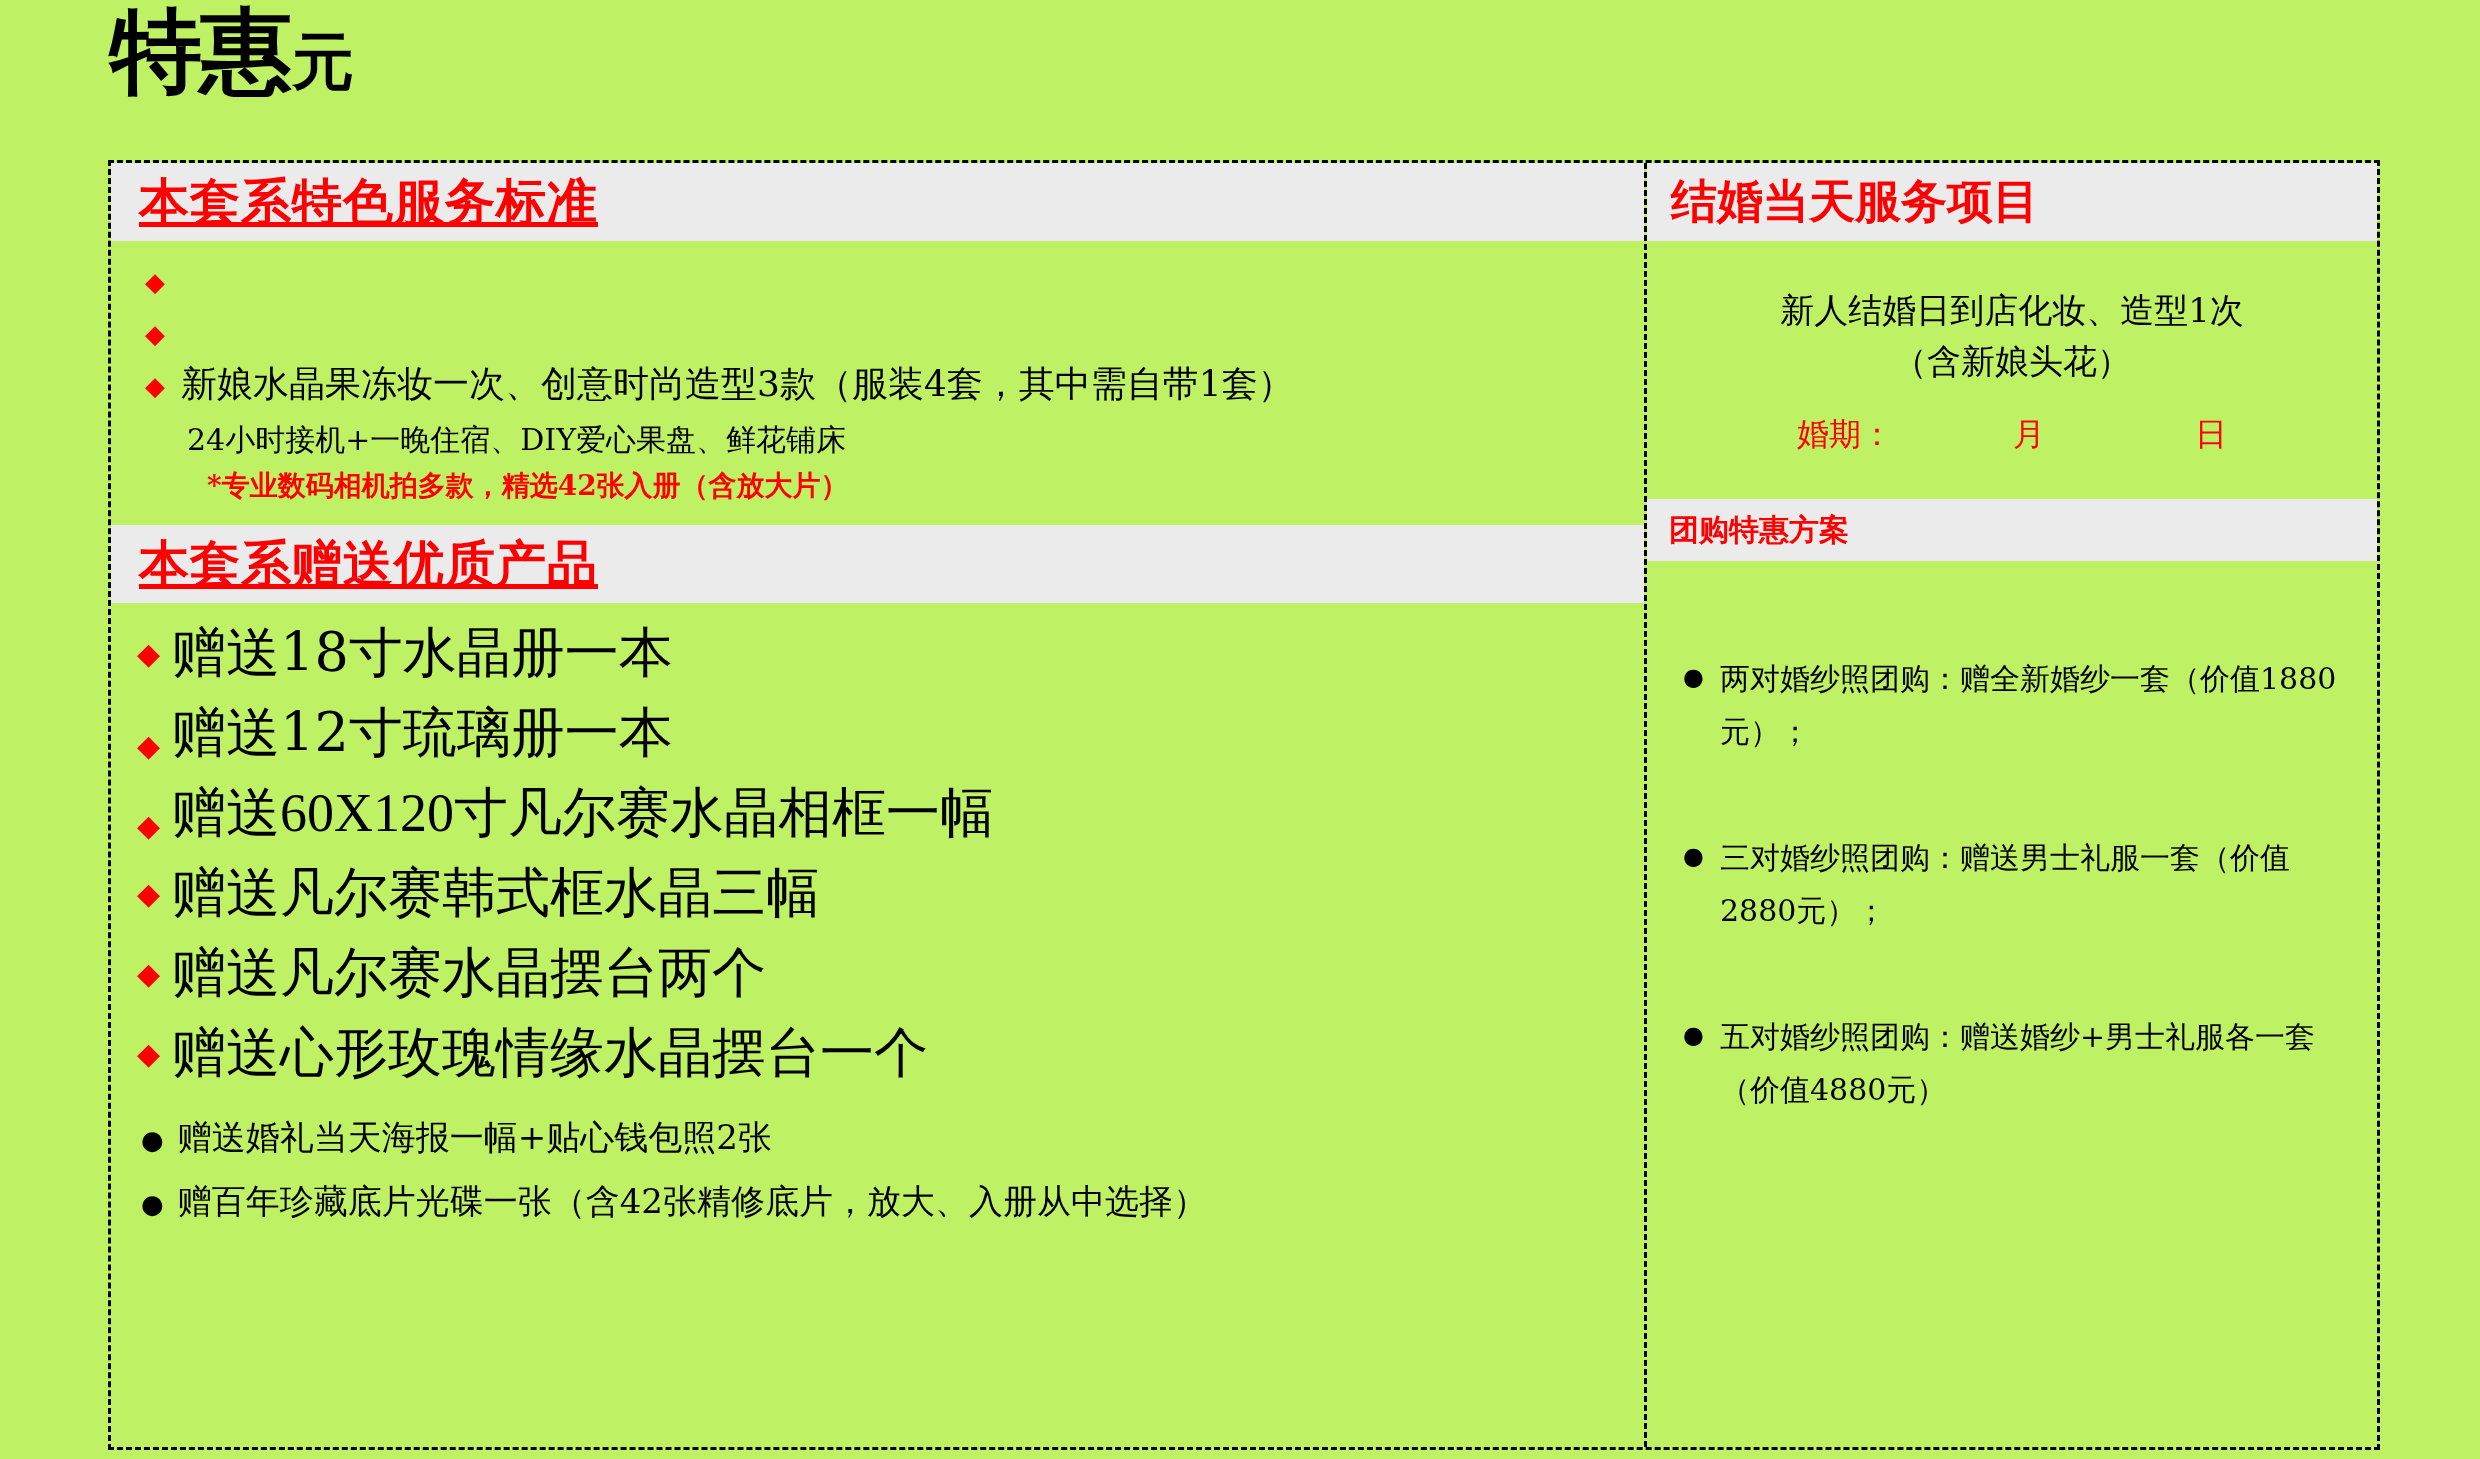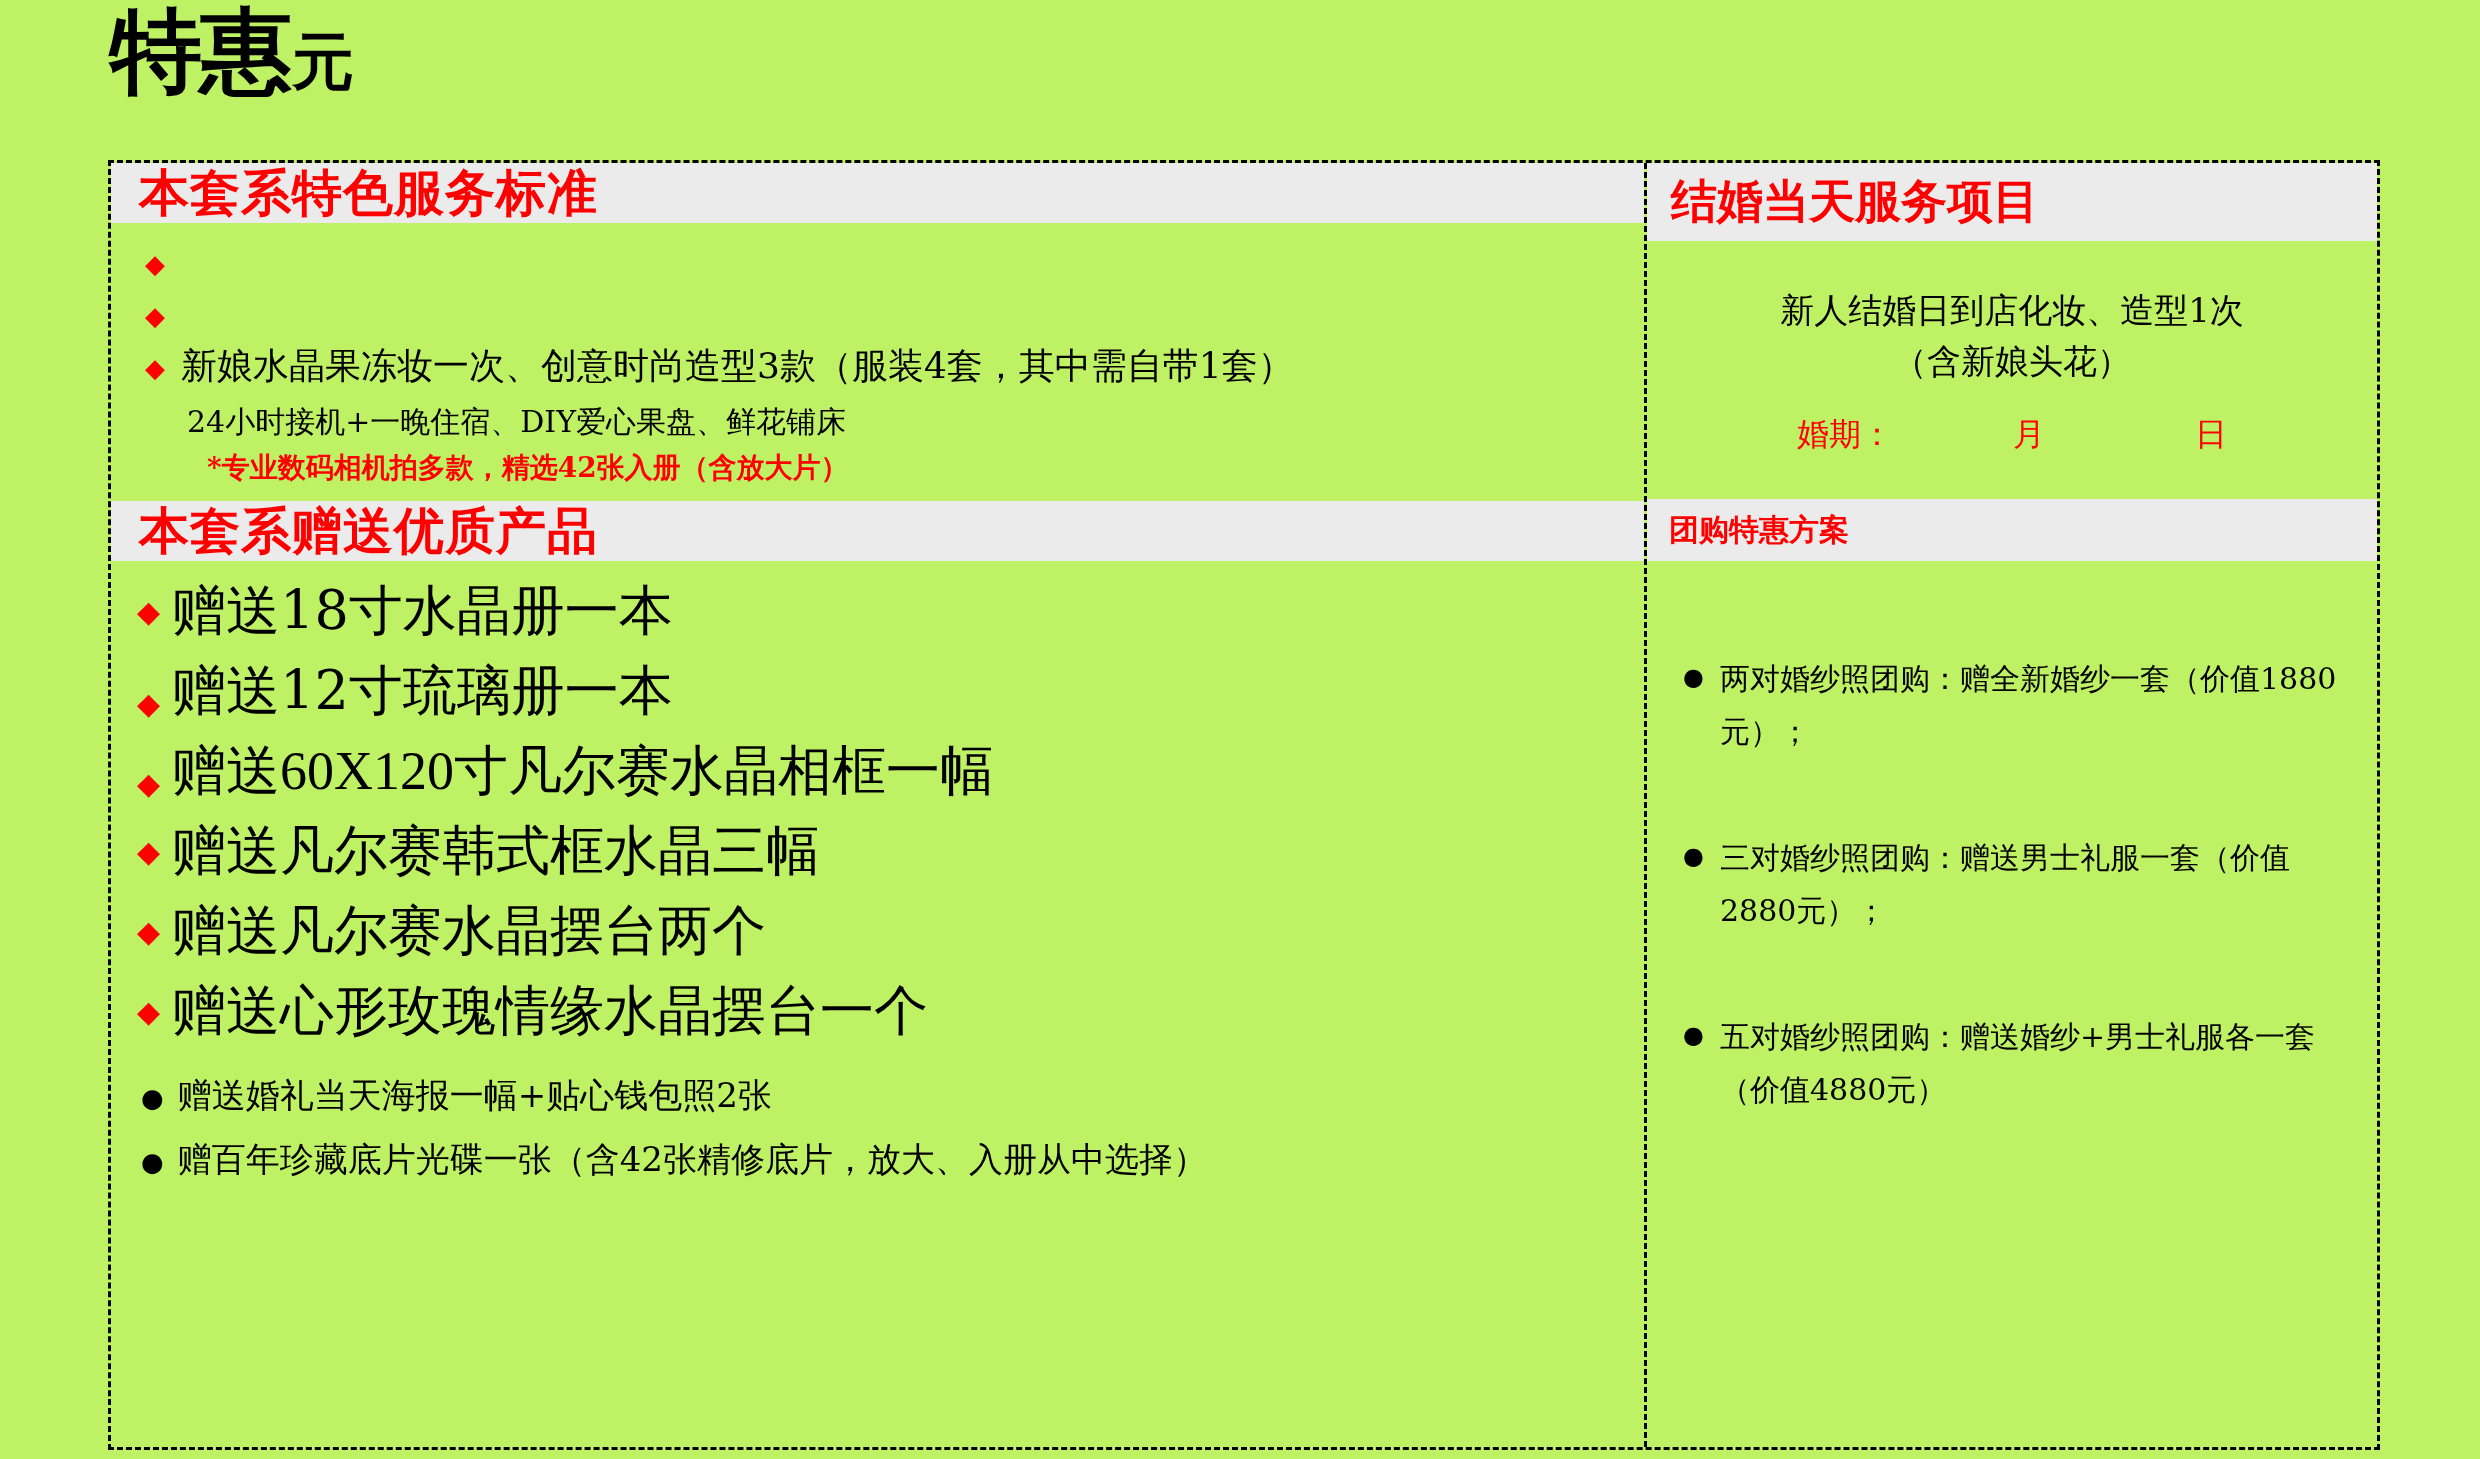--- a/index.html
+++ b/index.html
@@ -75,24 +75,25 @@
 
   
   .hdr {
     background: #ebebeb;
     color: #ff0000;
     font-weight: bold;
     display: flex;
     align-items: center;
   }
   .hdr-lg {
-    height: 60px;
+    height: 78px;
     font-size: 50px;
     padding-left: 28px;
     letter-spacing: 1px;
+    text-decoration: underline;
   }
   .hdr-sm {
     height: 62px;
     font-size: 30px;
     padding-left: 22px;
   }
   .hdr-right-lg {
     height: 78px;
     font-size: 46px;
     padding-left: 24px;
@@ -253,21 +254,21 @@
           <span class="diamond">◆</span>
         </div>
         <div class="feat-item">
           <span class="diamond">◆</span>
           <span class="feat-text">新娘水晶果冻妆一次、创意时尚造型3款（服装4套，其中需自带1套）</span>
         </div>
         <div class="sub-line">24小时接机+一晚住宿、DIY爱心果盘、鲜花铺床</div>
         <div class="sub-line-red">*专业数码相机拍多款，精选42张入册（含放大片）</div>
       </div>
 
-      <div class="hdr hdr-lg" style="margin-top:14px;">本套系赠送优质产品</div>
+      <div class="hdr hdr-lg" style="margin-top:20px;">本套系赠送优质产品</div>
 
       <div class="gift-list">
         <div class="gift-item">
           <span class="gift-diamond">◆</span>
           <span class="gift-text">赠送18寸水晶册一本</span>
         </div>
         <div class="gift-item">
           <span class="gift-diamond low">◆</span>
           <span class="gift-text">赠送12寸琉璃册一本</span>
         </div>

